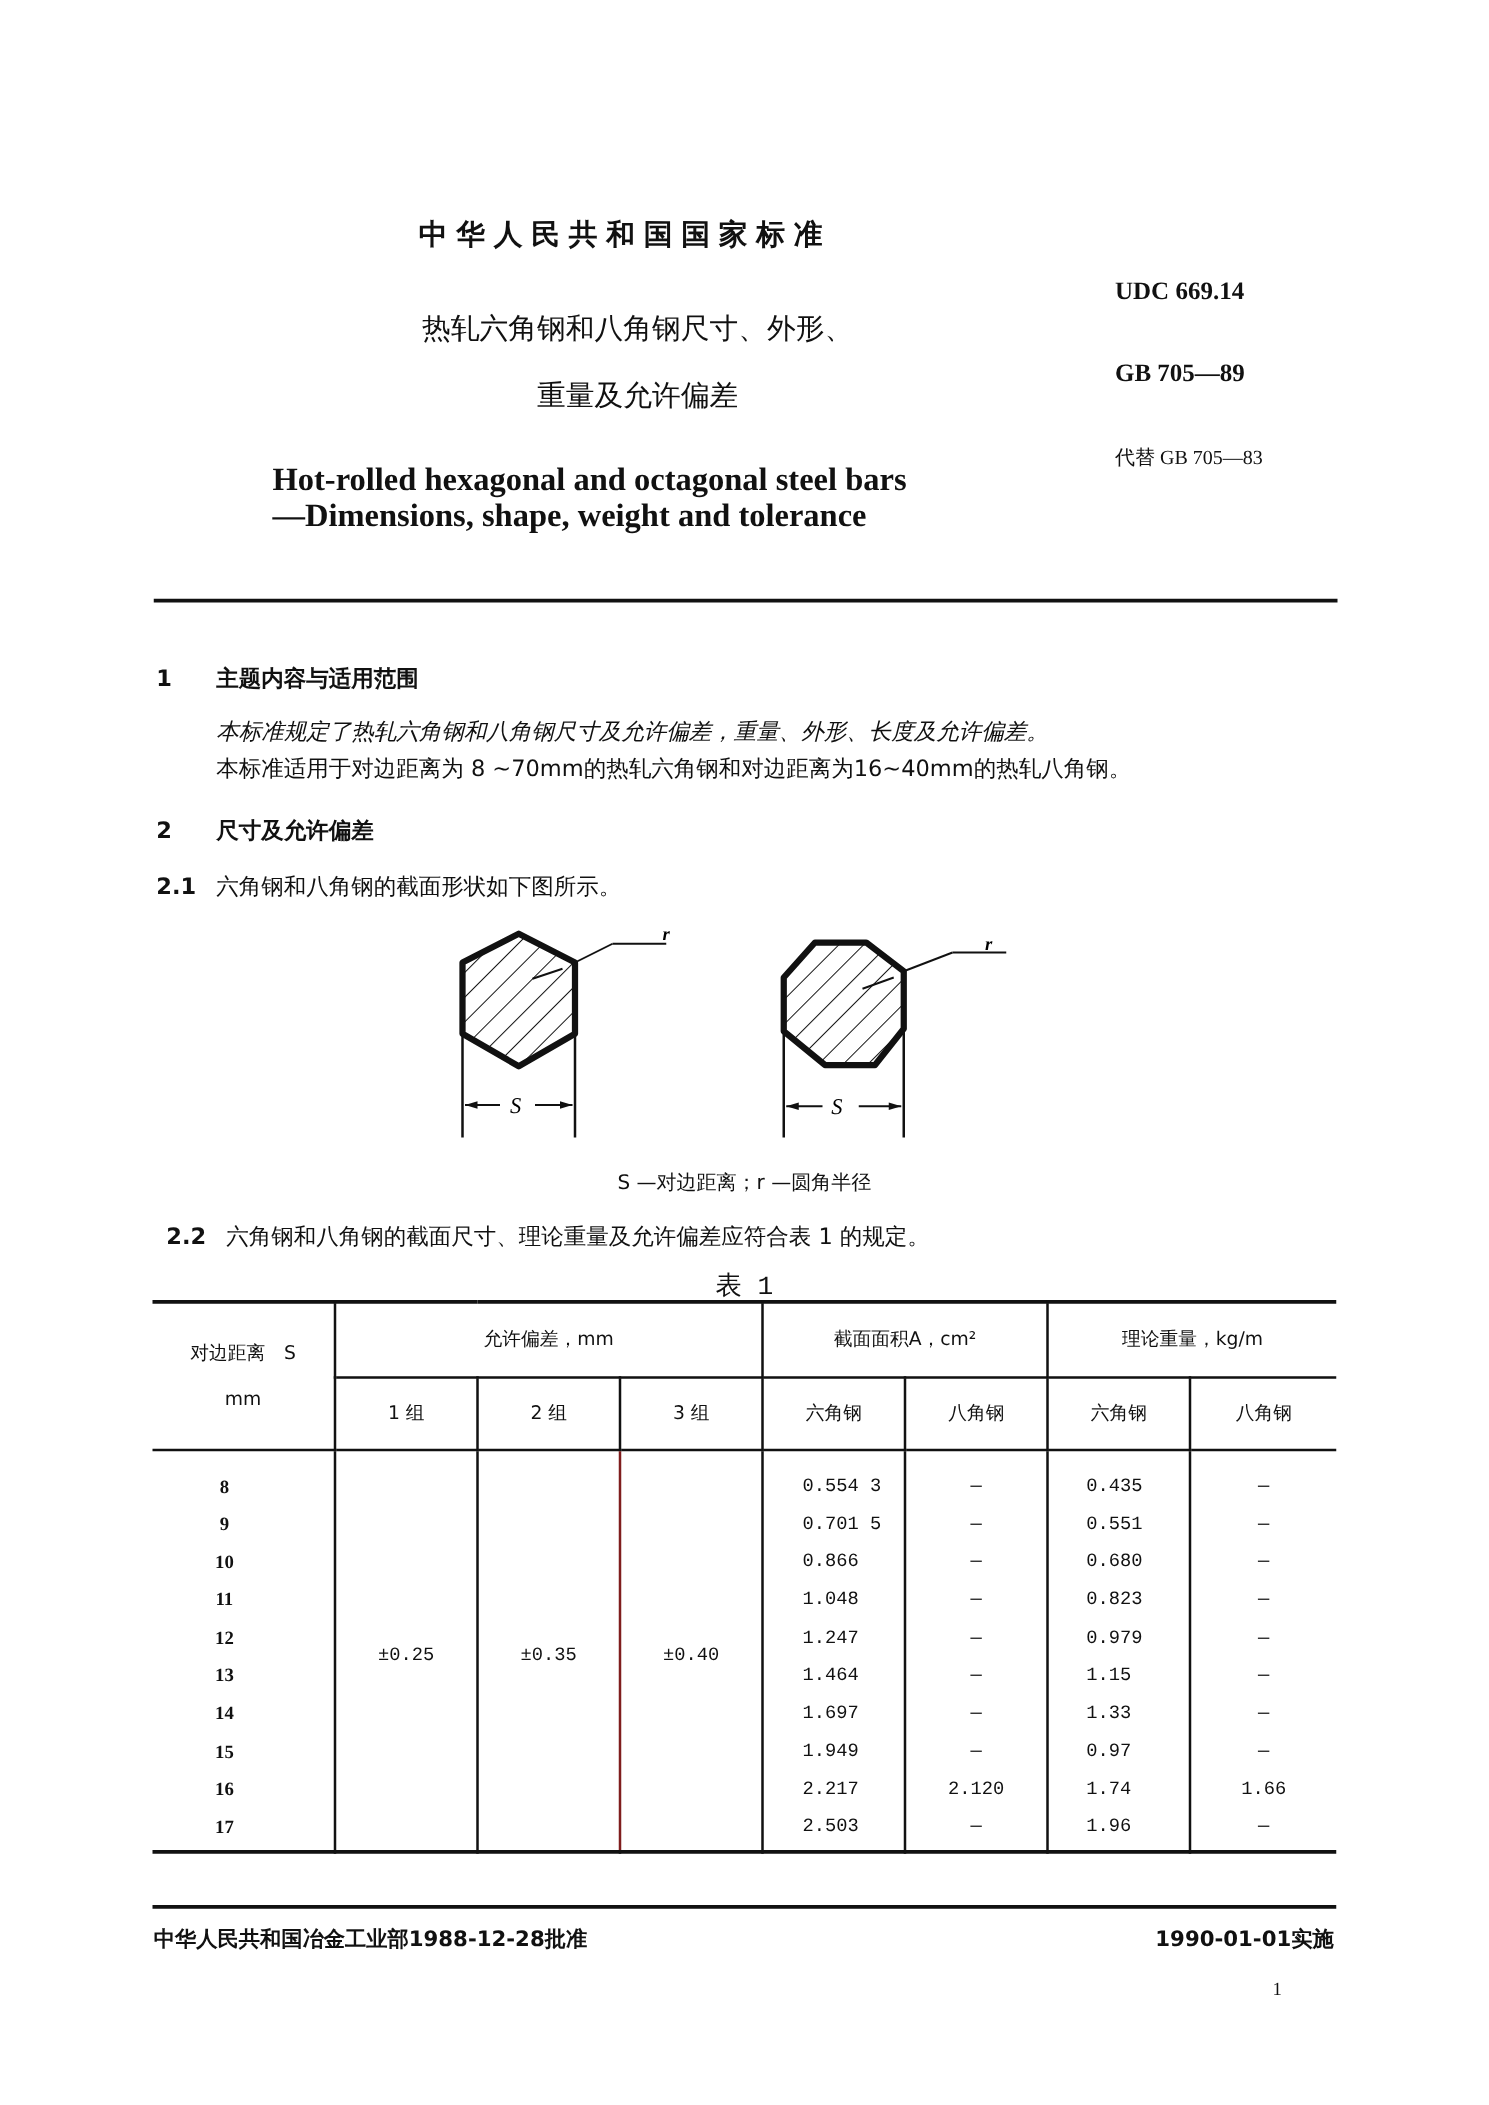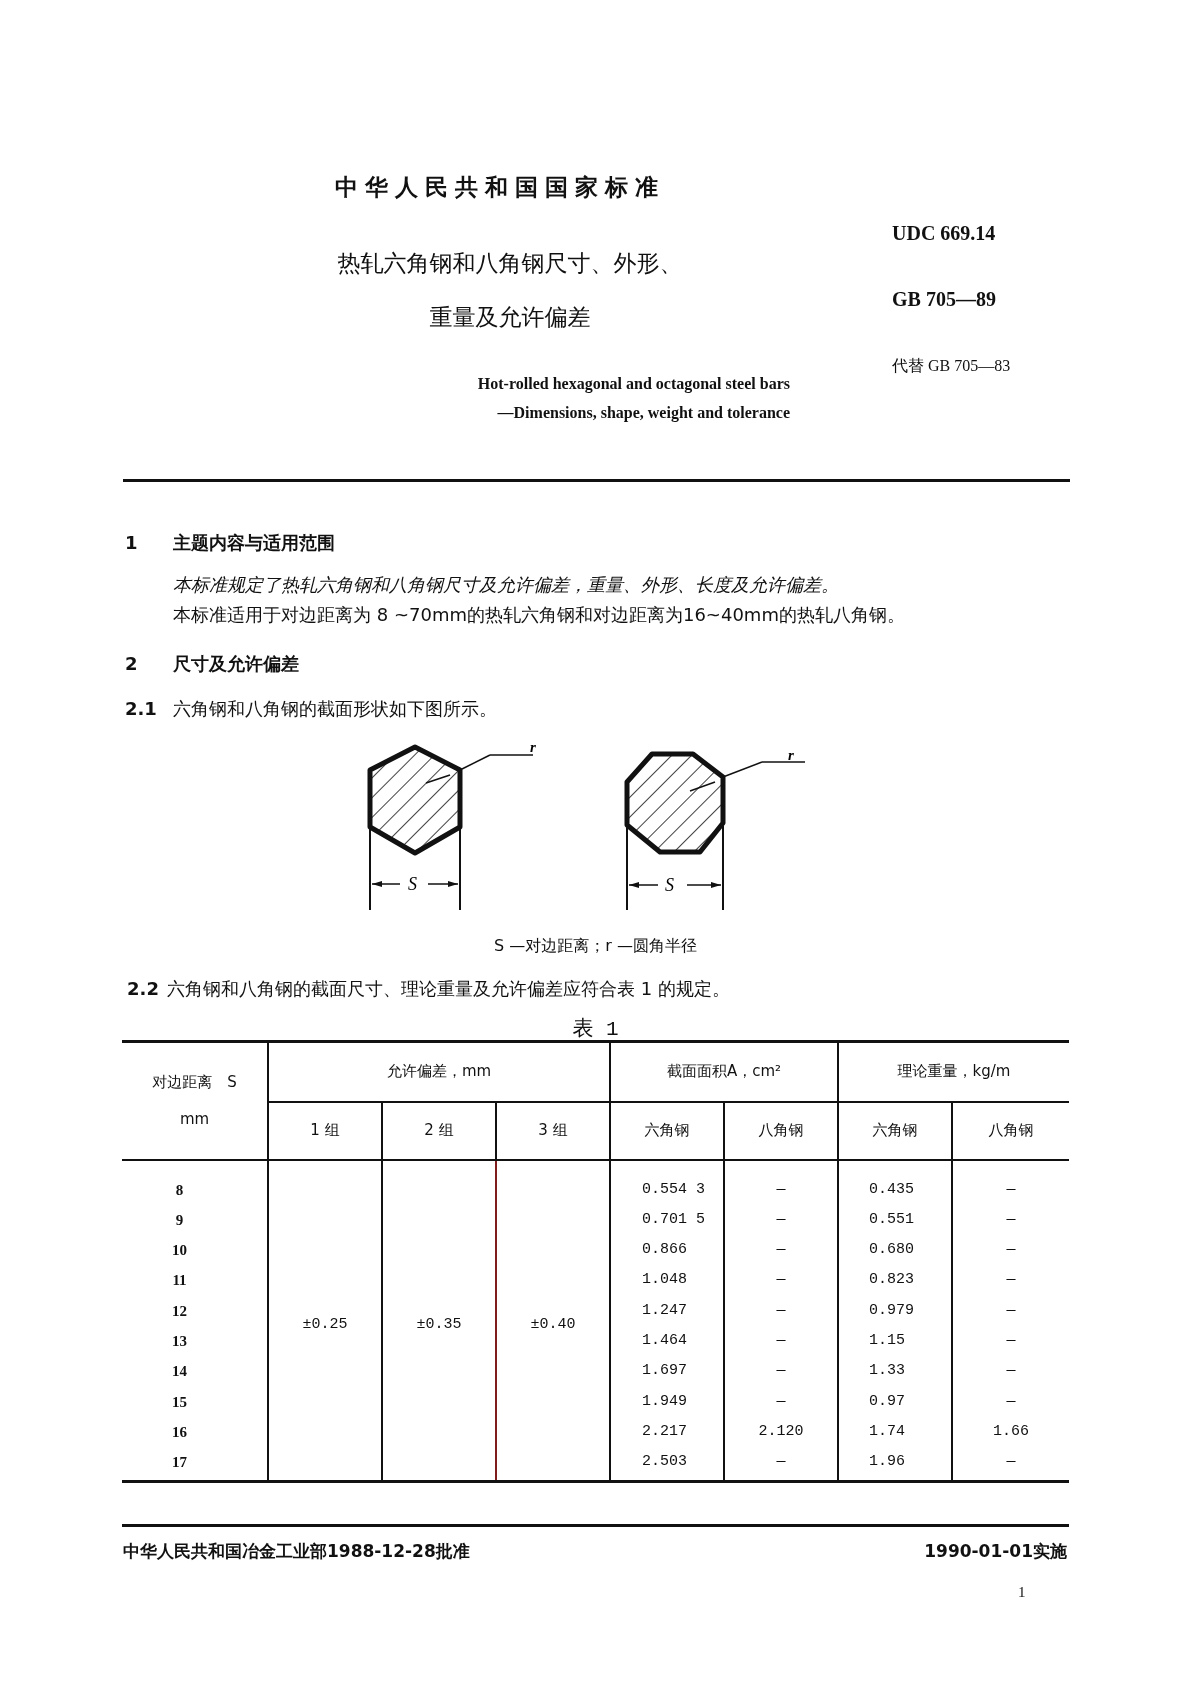--- a/index.html
+++ b/index.html
@@ -3,21 +3,21 @@
 <meta charset="utf-8">
 <style>
   html,body{margin:0;padding:0;background:#fff;}
   body{width:1191px;height:1684px;position:relative;overflow:hidden;color:#111;
        font-family:"DejaVu Sans","Liberation Sans",sans-serif;}
   .abs{position:absolute;}
   .serif{font-family:"Liberation Serif","DejaVu Serif",serif;}
   .mono{font-family:"Liberation Mono","DejaVu Sans Mono",monospace;}
   .nat{left:335px;top:172px;font-size:23px;font-weight:bold;letter-spacing:7px;}
   .titlecn{left:250px;width:520px;text-align:center;font-size:23px;line-height:54px;}
-  .titleen{left:250px;width:540px;text-align:right;font-size:16px;font-weight:bold;line-height:29px;}
+  .titleen{left:218px;width:540px;text-align:left;font-size:26px;font-weight:bold;line-height:29px;}
   .code{left:892px;font-size:20px;font-weight:bold;}
   .code2{left:892px;font-size:16px;}
   .rule{background:#111;}
   .h1{font-size:18px;font-weight:bold;}
   .para{font-size:18px;}
   .num{font-weight:bold;display:inline-block;width:48px;}
   table.t1{position:absolute;left:122px;top:1040px;width:947px;border-collapse:collapse;font-size:15px;}
   table.t1 td{text-align:center;padding:0;}
   .caption{left:122px;width:947px;text-align:center;}
 </style>
@@ -81,21 +81,21 @@
     <line x1="347" y1="155" x2="381" y2="155" stroke="#111" stroke-width="1.5"></line>
     <polygon points="289,155 299,152 299,158" fill="#111"></polygon>
     <polygon points="381,155 371,152 371,158" fill="#111"></polygon>
   </g>
   <text x="325" y="161" font-family="Liberation Serif, serif" font-style="italic" font-size="18">S</text>
   <text x="448" y="30" font-family="Liberation Serif, serif" font-style="italic" font-weight="bold" font-size="15">r</text>
 </svg>
 
 <div class="abs caption" style="top:936px;font-size:16px;">S —对边距离；r —圆角半径</div>
 
-<div class="abs para" style="left:119px;top:977px;text-align:center;">
+<div class="abs para" style="left:133px;top:977px;">
   <span class="num">2.2</span><span>六角钢和八角钢的截面尺寸、理论重量及允许偏差应符合表 1 的规定。</span>
 </div>
 <div class="abs caption" style="top:1014px;font-size:21px;font-family:Liberation Mono, monospace;">表 1</div>
 
 <table class="t1">
   <colgroup>
     <col style="width:146px">
       <col style="width:114px">
       <col style="width:114px">
       <col style="width:114px">

